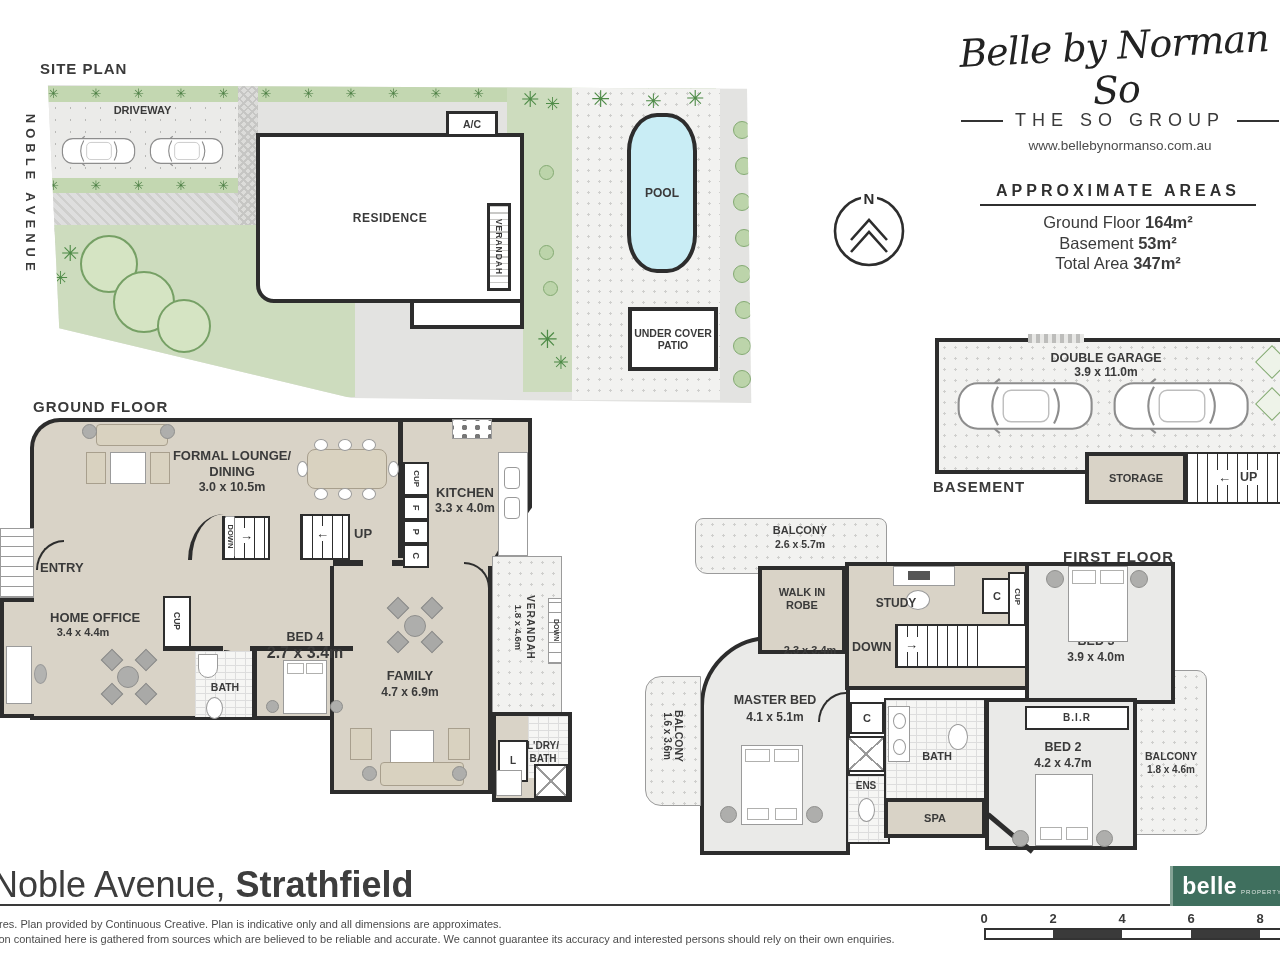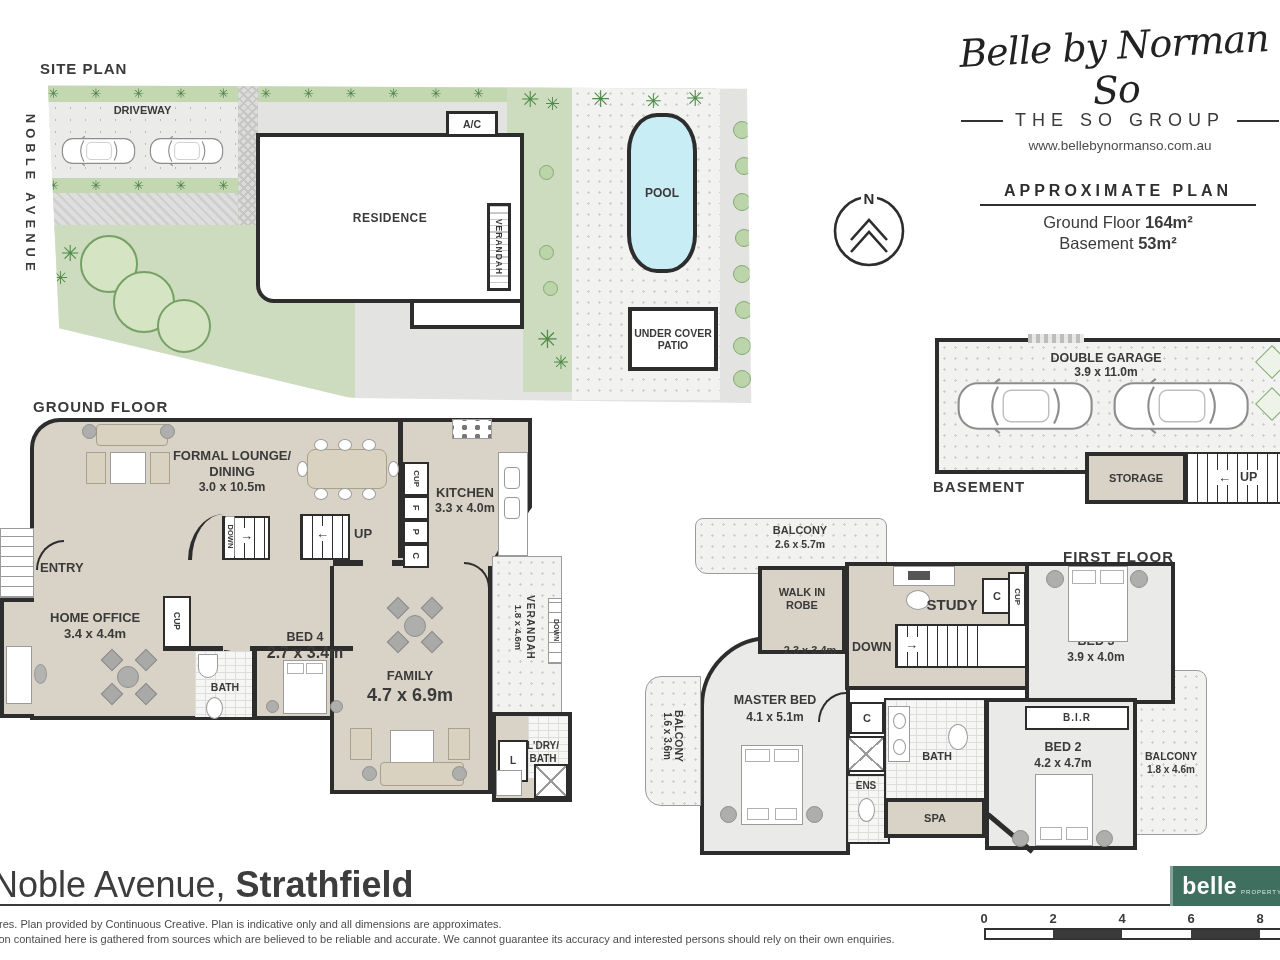--- a/index.html
+++ b/index.html
@@ -122,24 +122,25 @@
 
 <div class="abs" style="left:950px;top:24px;width:330px;text-align:center;font-family:'DejaVu Serif',serif;font-style:italic;font-size:38px;color:#222;transform:rotate(-3deg);letter-spacing:-1px">Belle by Norman So</div>
 <div class="abs" style="left:955px;top:110px;width:330px;display:flex;align-items:center;justify-content:center;gap:12px">
   <span style="width:42px;height:2px;background:#333"></span>
   <span style="font-size:18px;letter-spacing:6px;color:#3a3a3a;white-space:nowrap">THE SO GROUP</span>
   <span style="width:42px;height:2px;background:#333"></span>
 </div>
 <div class="abs" style="left:955px;top:138px;width:330px;text-align:center;font-size:13.5px;color:#4c4c4c">www.bellebynormanso.com.au</div>
 
 <div class="abs" style="left:980px;top:182px;width:276px;text-align:center">
-  <div style="font-weight:700;font-size:16px;letter-spacing:4px;color:#2f2f2f;border-bottom:2.5px solid #2f2f2f;padding-bottom:4px;white-space:nowrap">APPROXIMATE PLAN</div>
+  <div style="font-weight:700;font-size:16px;letter-spacing:4px;color:#2f2f2f;border-bottom:2.5px solid #2f2f2f;padding-bottom:4px;white-space:nowrap">APPROXIMATE AREAS</div>
   <div style="margin-top:6px;font-size:16.5px;line-height:20.5px;color:#3b3b3b">
     <div><span>Ground Floor</span> <strong>164m²</strong></div>
     <div><span>Basement</span> <strong>53m²</strong></div>
+    <div><span>Total Area</span> <strong>347m²</strong></div>
   </div>
 </div>
 
 <svg class="abs" style="left:830px;top:190px" width="78" height="80" viewBox="0 0 78 80">
   <circle cx="39" cy="41" r="34" fill="none" stroke="#2d2d2d" stroke-width="2.6"></circle>
   <rect x="31" y="0" width="16" height="18" fill="#fff"></rect>
   <text x="39" y="14" text-anchor="middle" font-size="15" font-weight="bold" fill="#2d2d2d" font-family="Liberation Sans, sans-serif">N</text>
   <polyline points="21,50 39,30 57,50" fill="none" stroke="#2d2d2d" stroke-width="2.6"></polyline>
   <polyline points="21,62 39,42 57,62" fill="none" stroke="#2d2d2d" stroke-width="2.6"></polyline>
 </svg>
@@ -220,21 +221,21 @@
 <div class="lbl" style="left:240px;top:528px;font-size:13px;color:#2d2d2d;background:#fff">→</div>
 <div class="abs" style="left:188px;top:514px;width:36px;height:46px;border-left:4px solid #2d2d2d;border-top-left-radius:36px 46px"></div>
 <div class="abs treads-v" style="left:300px;top:514px;width:50px;height:46px;background-color:#fff;border:2px solid #2d2d2d"></div>
 <div class="lbl" style="left:316px;top:526px;font-size:13px;color:#2d2d2d;background:#fff">←</div>
 <div class="lbl" style="left:354px;top:526px;font-size:13px">UP</div>
 
 <div class="abs treads-h" style="left:0px;top:528px;width:34px;height:70px;background-color:#fff;border:1.8px solid #9b9b9b"></div>
 <div class="arcA" style="left:36px;top:540px;width:28px;height:30px"></div>
 <div class="lbl" style="left:40px;top:560px;font-size:13px">ENTRY</div>
 <div class="lbl" style="left:50px;top:610px;width:90px;font-size:13px">HOME OFFICE</div>
-<div class="lbl dim" style="left:50px;top:626px;width:90px;font-size:13px">3.4 x 4.4m</div>
+<div class="lbl dim" style="left:38px;top:626px;width:90px;font-size:11px">3.4 x 4.4m</div>
 <div class="chair" style="left:104px;top:652px"></div>
 <div class="chair" style="left:138px;top:652px"></div>
 <div class="chair" style="left:104px;top:686px"></div>
 <div class="chair" style="left:138px;top:686px"></div>
 <div class="circ" style="left:117px;top:666px;width:22px;height:22px"></div>
 <div class="furnW" style="left:6px;top:646px;width:26px;height:58px"></div>
 <div class="ell" style="left:34px;top:664px;width:13px;height:20px;background:#b3b3b1"></div>
 
 <div class="abs" style="left:163px;top:596px;width:28px;height:52px;background:#fff;border:2px solid #2d2d2d"></div>
 <div class="lbl vrot" style="left:153px;top:616px;width:48px;font-size:8.5px">CUP</div>
@@ -249,21 +250,21 @@
 <div class="lbl" style="left:262px;top:630px;width:86px;font-size:12.5px">BED 4</div>
 <div class="lbl dim" style="left:262px;top:644px;width:86px;font-size:16px">2.7 x 3.4m</div>
 <div class="furnW" style="left:283px;top:660px;width:44px;height:54px">
   <div style="position:absolute;left:3px;top:2px;width:17px;height:11px;border:1.2px solid #b0b0ae"></div>
   <div style="position:absolute;left:22px;top:2px;width:17px;height:11px;border:1.2px solid #b0b0ae"></div>
 </div>
 <div class="circ" style="left:266px;top:700px;width:13px;height:13px"></div>
 <div class="circ" style="left:330px;top:700px;width:13px;height:13px"></div>
 
 <div class="lbl" style="left:360px;top:668px;width:100px;font-size:13px">FAMILY</div>
-<div class="lbl dim" style="left:360px;top:685px;width:100px;font-size:18px">4.7 x 6.9m</div>
+<div class="lbl dim" style="left:360px;top:685px;width:100px;font-size:12px">4.7 x 6.9m</div>
 <div class="chair" style="left:390px;top:600px"></div>
 <div class="chair" style="left:424px;top:600px"></div>
 <div class="chair" style="left:390px;top:634px"></div>
 <div class="chair" style="left:424px;top:634px"></div>
 <div class="circ" style="left:404px;top:615px;width:22px;height:22px"></div>
 <div class="furnT" style="left:350px;top:728px;width:22px;height:32px"></div>
 <div class="furnT" style="left:448px;top:728px;width:22px;height:32px"></div>
 <div class="furnW" style="left:390px;top:730px;width:44px;height:36px"></div>
 <div class="furnT" style="left:380px;top:762px;width:84px;height:24px;border-radius:4px"></div>
 <div class="circ" style="left:362px;top:766px;width:15px;height:15px"></div>
@@ -317,21 +318,21 @@
   <div style="position:absolute;left:33px;top:62px;width:22px;height:12px;border:1.2px solid #b0b0ae"></div>
 </div>
 <div class="circ" style="left:720px;top:806px;width:17px;height:17px"></div>
 <div class="circ" style="left:806px;top:806px;width:17px;height:17px"></div>
 <div class="arcA" style="left:818px;top:692px;width:28px;height:30px"></div>
 
 <div class="furnW" style="left:893px;top:566px;width:62px;height:20px">
     <div style="position:absolute;left:14px;top:4px;width:22px;height:9px;background:#555"></div>
   </div>
 <div class="ell" style="left:906px;top:590px;width:24px;height:20px"></div>
-<div class="lbl" style="left:920px;top:596px;width:64px;font-size:15px">STUDY</div>
+<div class="lbl" style="left:864px;top:596px;width:64px;font-size:12px">STUDY</div>
 <div class="abs treads-v" style="left:895px;top:624px;width:132px;height:44px;background-color:#fff;border:2px solid #2d2d2d"></div>
 <div class="abs white" style="left:978px;top:626px;width:47px;height:40px"></div>
 <div class="lbl" style="left:850px;top:640px;font-size:12.5px;background:#d9d3c7;padding:0 2px">DOWN</div>
 <div class="lbl" style="left:905px;top:637px;font-size:13px;color:#2d2d2d;background:#fff">→</div>
 
 <div class="abs flexc" style="left:982px;top:578px;width:30px;height:36px;background:#fff;border:2.5px solid #2d2d2d">
   <span class="lbl" style="position:static;font-size:11px">C</span>
 </div>
 <div class="abs" style="left:1008px;top:572px;width:18px;height:54px;background:#fff;border:2px solid #2d2d2d"></div>
 <div class="lbl vrot" style="left:992px;top:592px;width:50px;font-size:8px">CUP</div>

